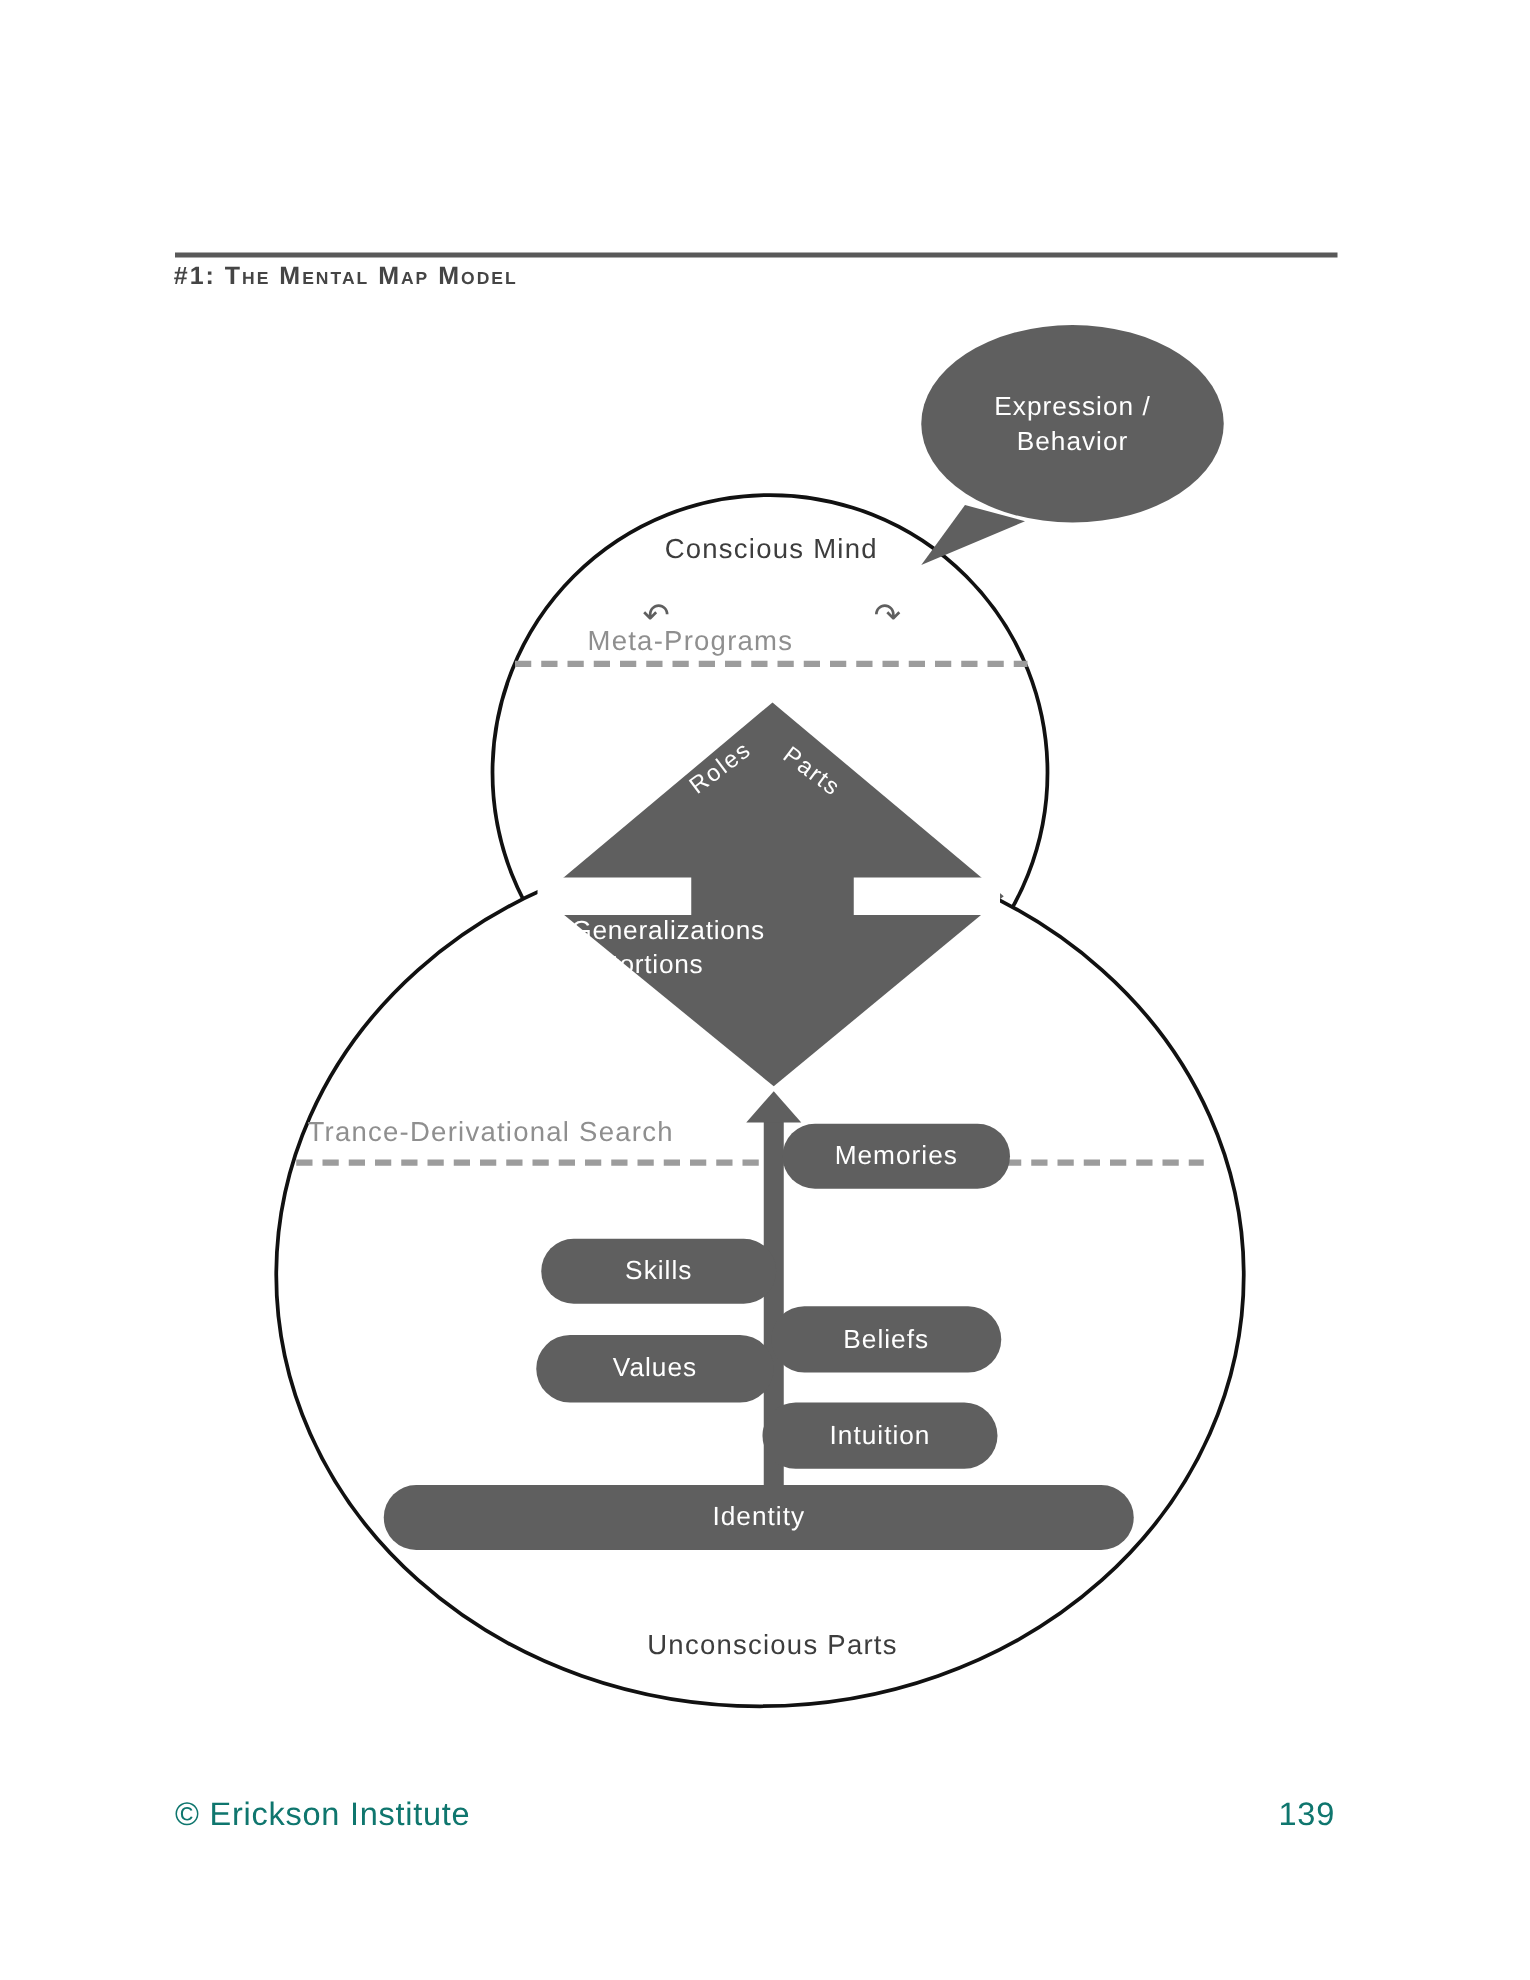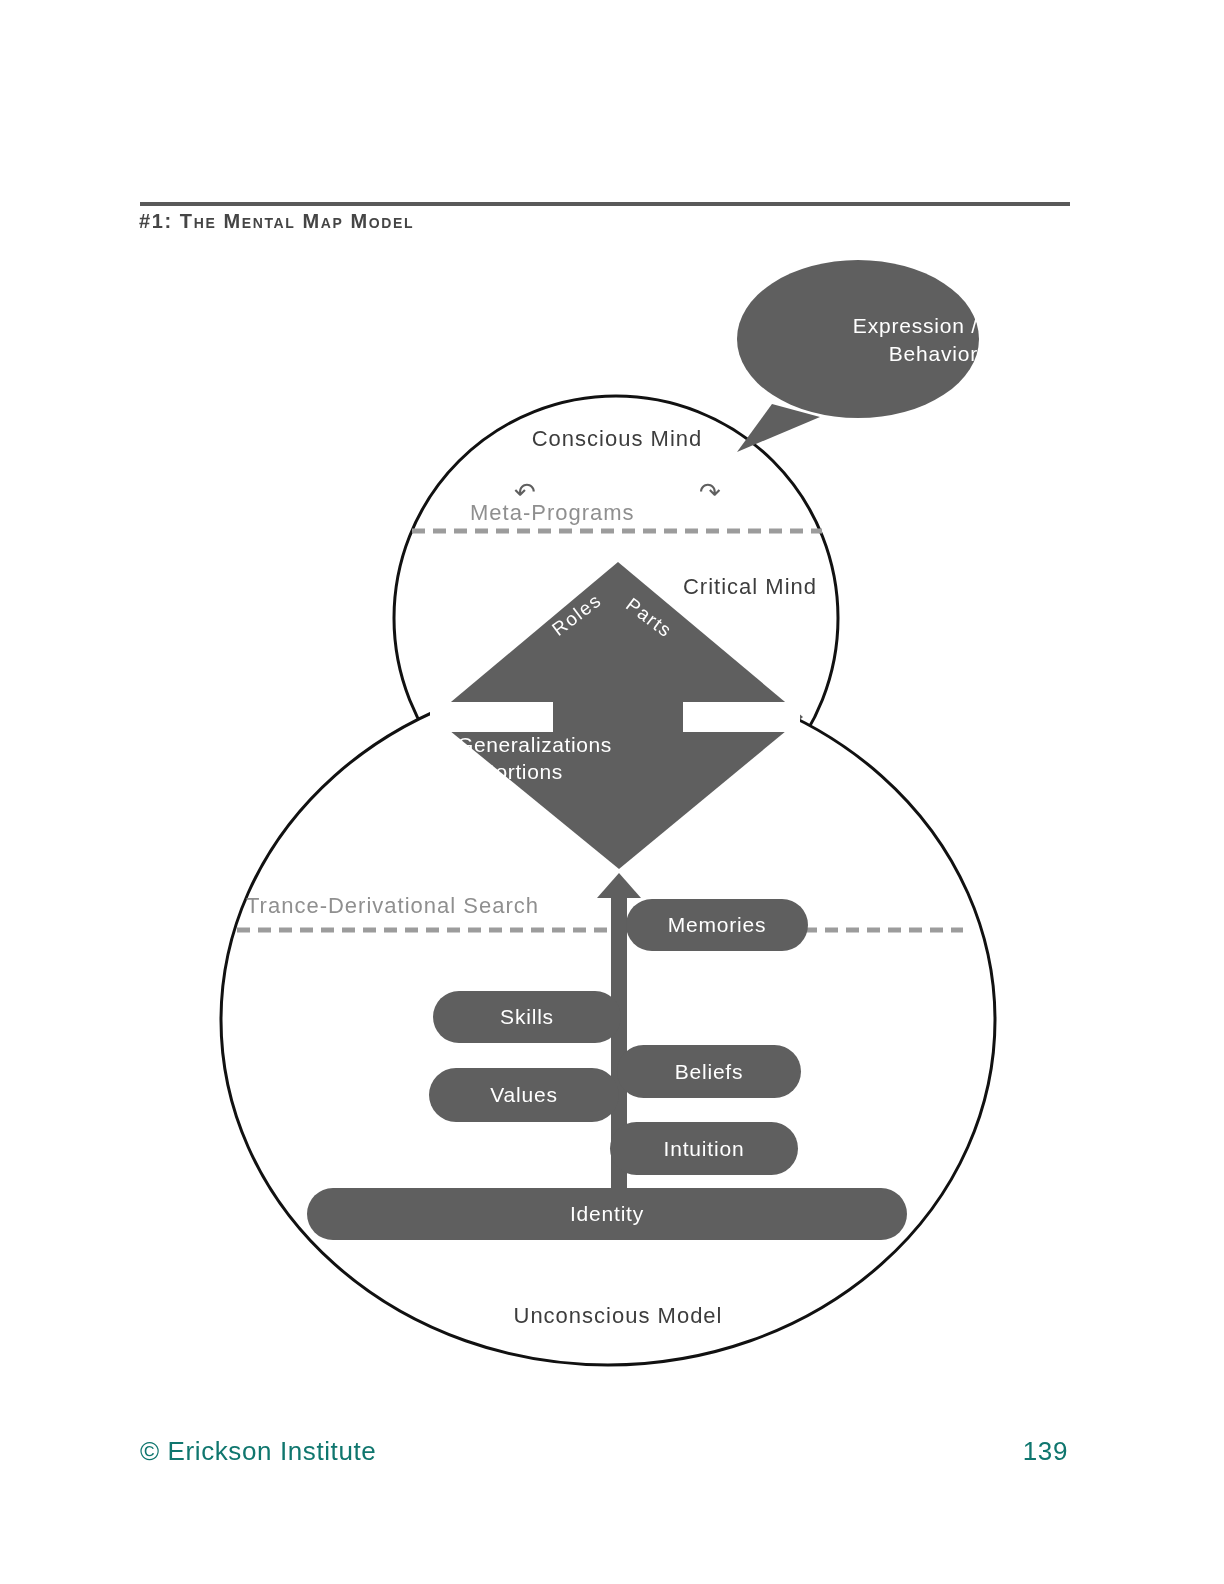--- a/index.html
+++ b/index.html
@@ -13,21 +13,21 @@
   #page-title{
     left:139px;top:210px;width:700px;height:30px;
     font-variant:small-caps;font-weight:700;font-size:20px;letter-spacing:1.6px;color:#454545;
   }
   
   #diagram-svg{left:0;top:0;width:1224px;height:1584px;}
   
   .lbl{color:#3d3d3d;font-size:22px;letter-spacing:1px;text-align:center;white-space:nowrap;}
   .lbl-gray{color:#8f8f8f;font-size:22px;letter-spacing:1px;text-align:left;white-space:nowrap;}
   
-  #bubble-text{left:738px;top:312px;width:240px;text-align:right;color:#fff;
+  #bubble-text{left:738px;top:312px;width:240px;text-align:center;color:#fff;
     font-size:21px;line-height:28px;letter-spacing:0.8px;}
   
   .loop-arrow{color:#5f5f5f;font-size:26px;line-height:20px;}
   
   .diag-rot{color:#fff;font-size:19px;letter-spacing:1.5px;white-space:nowrap;}
   
   #diamond-text{left:457px;top:704px;width:320px;text-align:left;color:#fff;
     font-size:21px;line-height:27px;letter-spacing:0.6px;}
   
   .pill{
@@ -78,21 +78,20 @@
 
   <div class="abs" id="bubble-text">
     <div>Expression /</div>
     <div>Behavior</div>
   </div>
 
   <div class="abs lbl" style="left:467px;top:426px;width:300px;">Conscious Mind</div>
   <div class="abs loop-arrow" style="left:514px;top:482px;">↶</div>
   <div class="abs loop-arrow" style="left:699px;top:482px;">↷</div>
   <div class="abs lbl-gray" style="left:470px;top:500px;width:300px;">Meta-Programs</div>
-  <div class="abs lbl" style="left:600px;top:574px;width:300px;">Critical Mind</div>
 
   <div class="abs diag-rot" style="left:549px;top:604px;transform:rotate(-37deg);">Roles</div>
   <div class="abs diag-rot" style="left:623px;top:607px;transform:rotate(37deg);">Parts</div>
 
   <div class="abs" id="diamond-text">
     <div>Deletions</div>
     <div>Generalizations</div>
     <div>Distortions</div>
   </div>
 
@@ -110,18 +109,18 @@
   <div class="abs pill" id="pill-values">
     <span>Values</span>
   </div>
   <div class="abs pill" id="pill-intuition">
     <span>Intuition</span>
   </div>
   <div class="abs pill" id="pill-identity">
     <span>Identity</span>
   </div>
 
-  <div class="abs lbl" style="left:468px;top:1303px;width:300px;">Unconscious Model</div>
+  <div class="abs lbl" style="left:468px;top:1303px;width:300px;">Unconscious Parts</div>
 
   <div class="abs footer-text" id="footer-left">© Erickson Institute</div>
   <div class="abs footer-text" id="footer-right">139</div>
 
 </div>
 
 </body></html>

